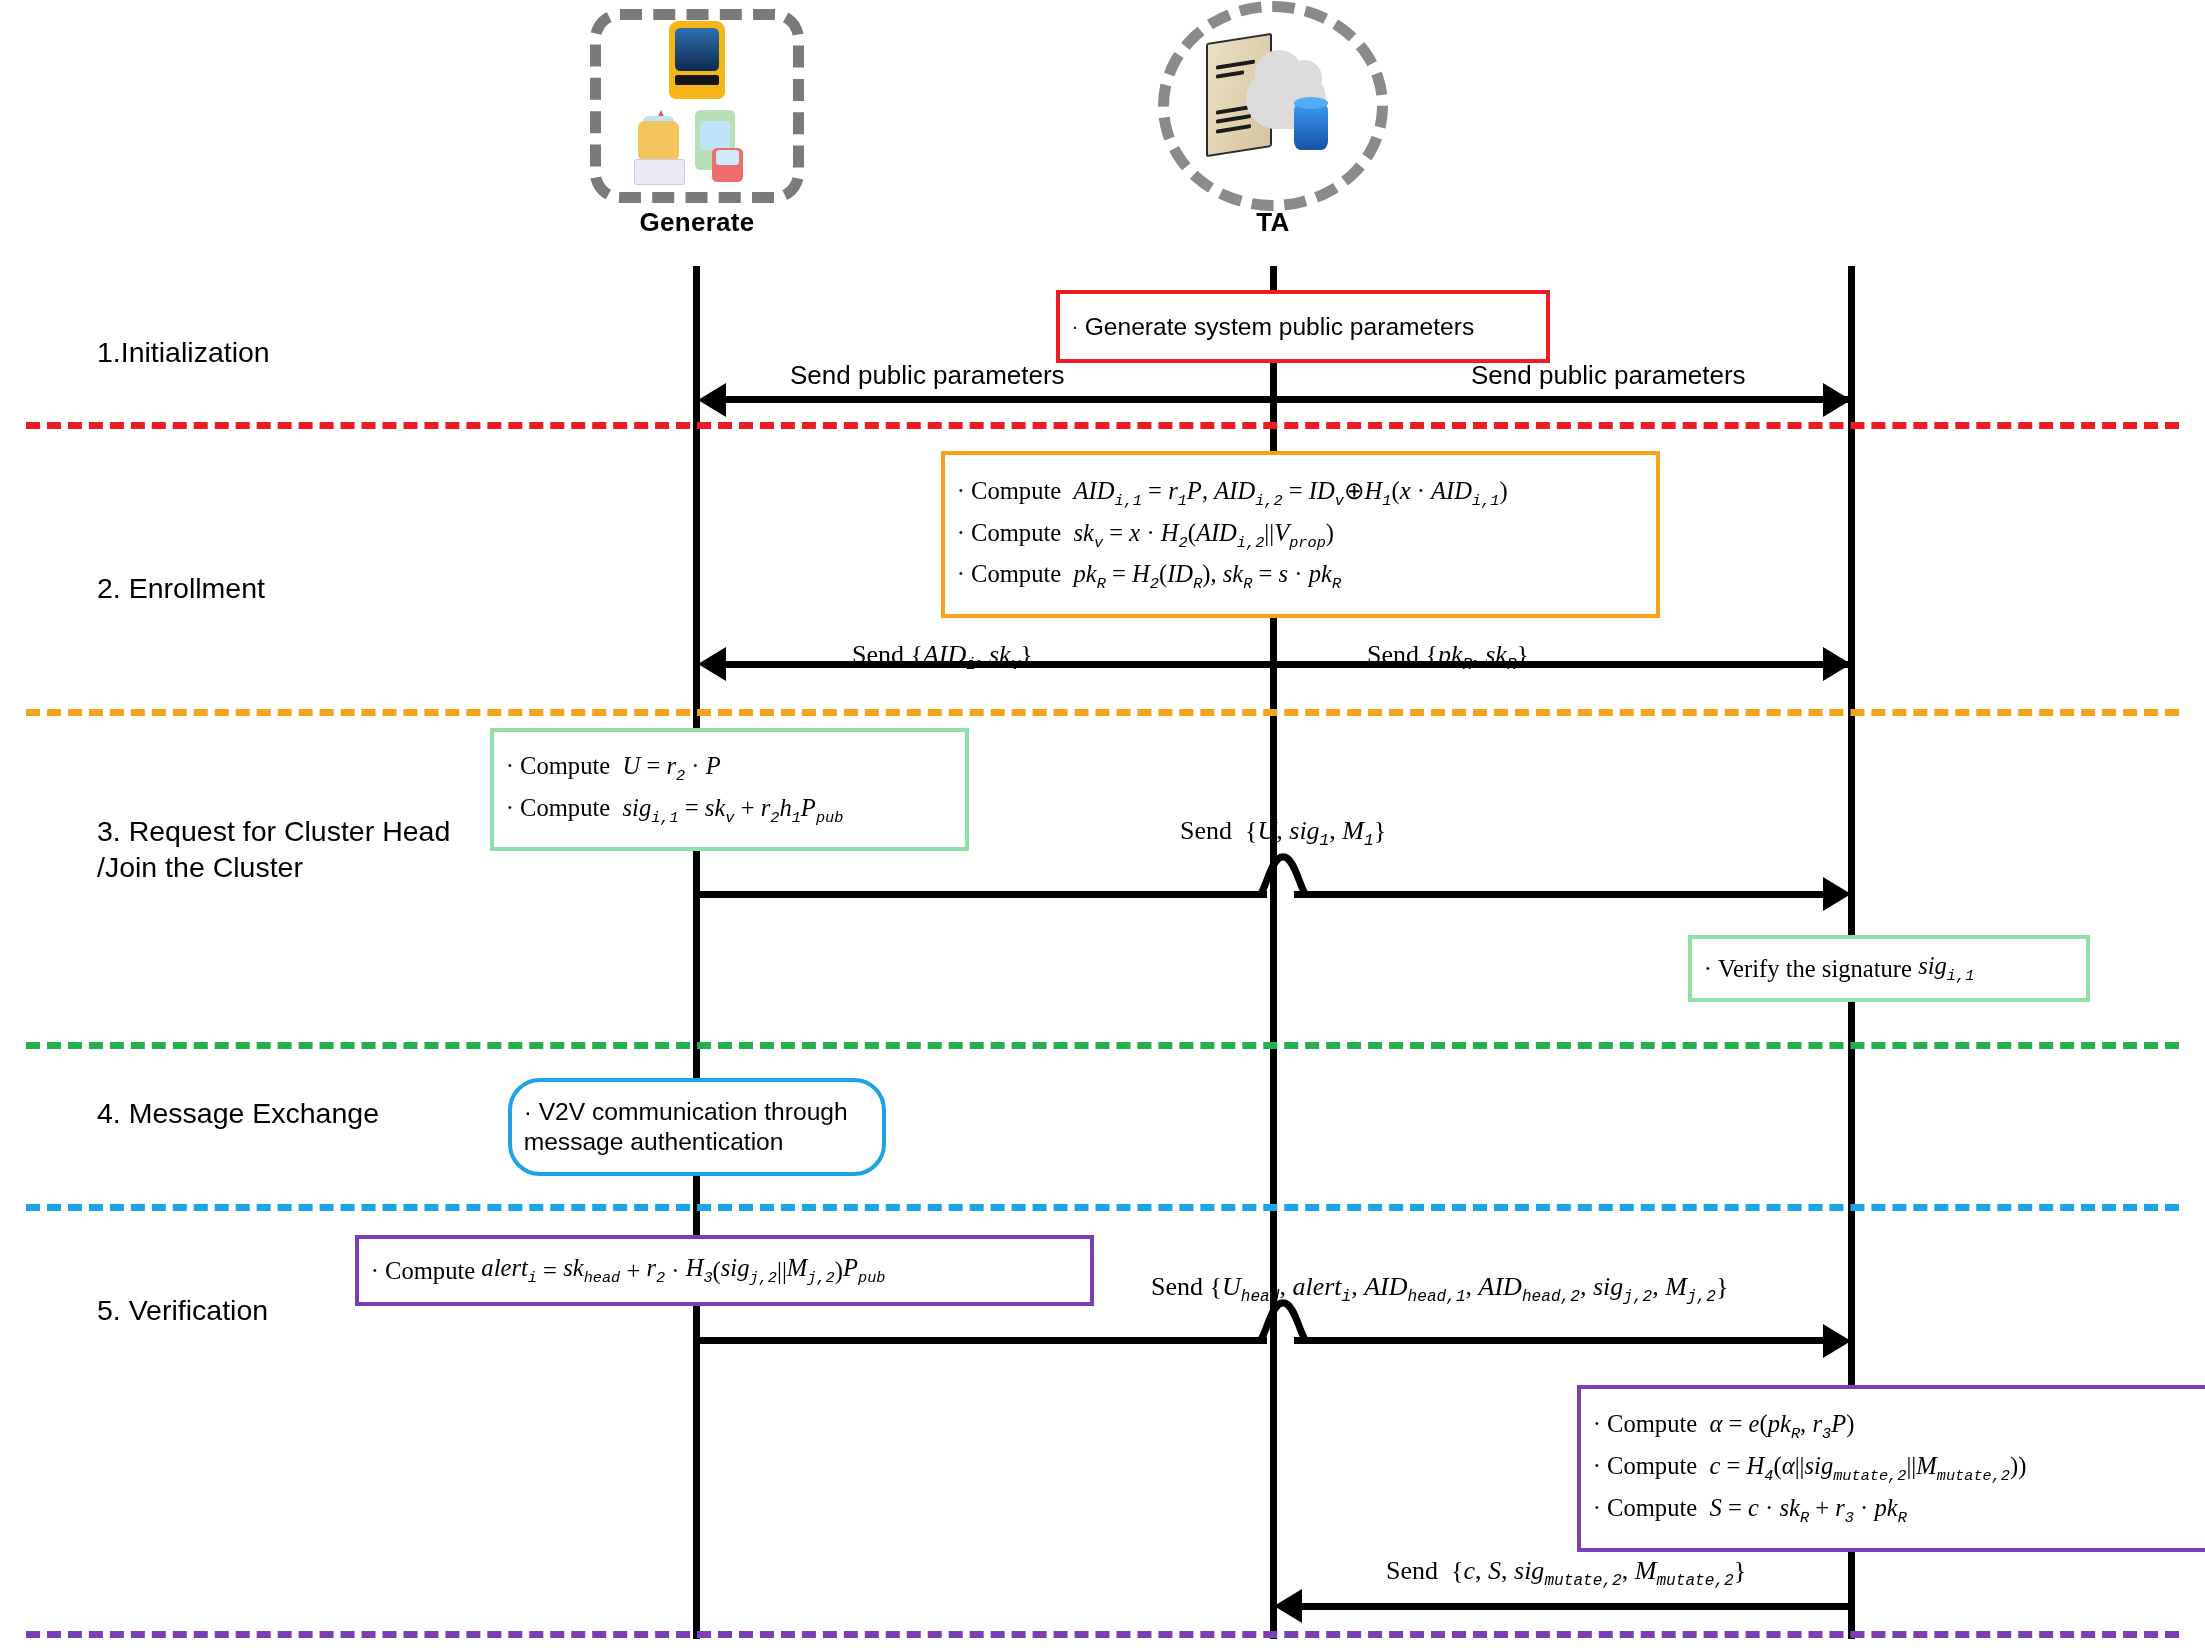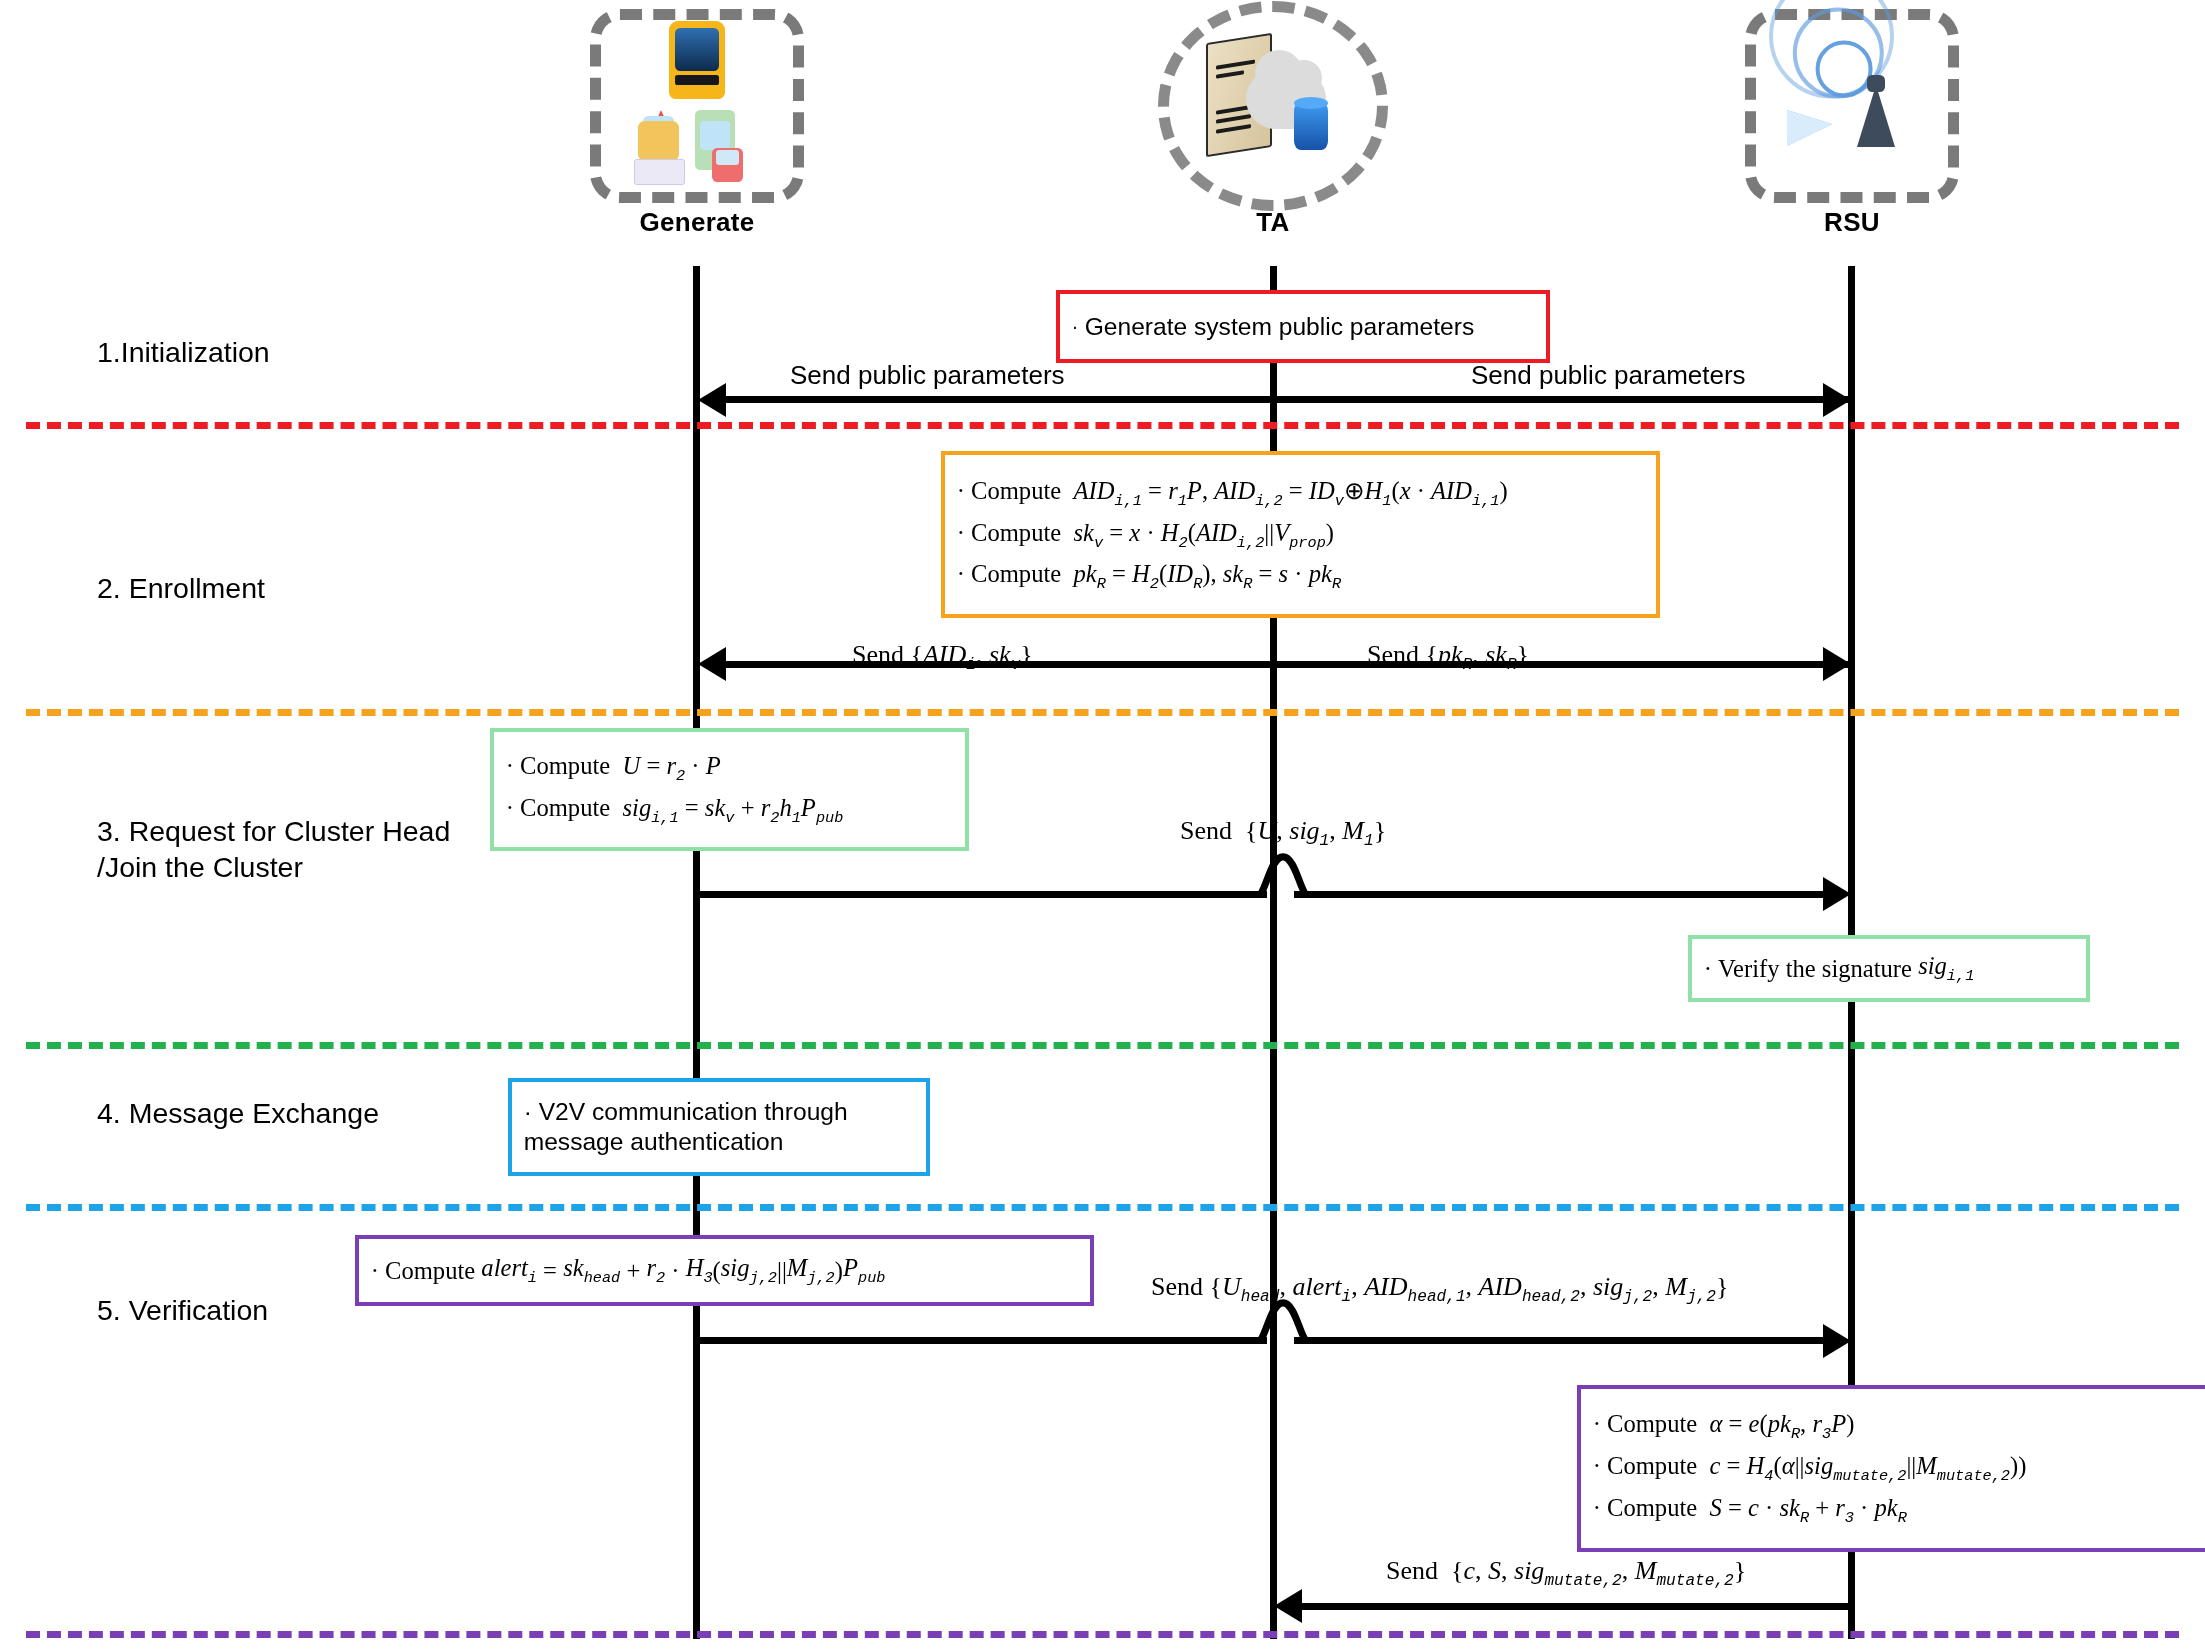--- a/index.html
+++ b/index.html
@@ -118,34 +118,20 @@
           <i style="top:76px;width:35px;"></i>
           <i style="top:86px;width:35px;"></i>
         </div>
         <div class="cloud"></div>
         <div class="db"></div>
       </div>
     </div>
     <div class="name">TA</div>
   </div>
 
-  <div class="actor" style="left:1745px;top:9px;">
-    <div class="framebox">
-      <div class="bracket"></div>
-      <div class="rsu-art">
-        <div class="ring r1"></div>
-          <div class="ring r2"></div>
-          <div class="ring r3"></div>
-        <div class="masthead"></div>
-          <div class="mast"></div>
-        <div class="plane"></div>
-      </div>
-    </div>
-    <div class="name">RSU</div>
-  </div>
 
   <div class="lifeline" style="left:693px;top:266px;height:1373px;"></div>
   <div class="lifeline" style="left:1270px;top:266px;height:1373px;"></div>
   <div class="lifeline" style="left:1848px;top:266px;height:1373px;"></div>
 
   <div class="phase" style="left:97px;top:334px;">1.Initialization</div>
   <div class="phase" style="left:97px;top:570px;">2. Enrollment</div>
   <div class="phase" style="left:97px;top:813px;">
     <div>3. Request for Cluster Head</div>
     <div>/Join the Cluster</div>
@@ -260,21 +246,21 @@
       <path d="M4 68 C 18 68, 24 6, 45 6 C 66 6, 72 68, 86 68" fill="none" stroke="#000" stroke-width="11"></path>
     </svg>
   </div>
   <div class="ah ah-right" style="left:1823px;top:877px;"></div>
 
   <div class="note" style="left:1688px;top:935px;width:402px;height:67px;border-color:#90e0a8;">
     <span class="kw">·&nbsp;Verify the signature&nbsp;</span>
       <span class="mi">sig<sub>i,1</sub></span>
   </div>
 
-  <div class="note" style="left:508px;top:1078px;width:422px;height:98px;border-color:#1ca3e8;">
+  <div class="note" style="left:508px;top:1078px;width:378px;height:98px;border-color:#1ca3e8;border-radius:32px;">
     <div class="lines" style="gap:2.6px;">
       <div>· V2V communication through</div>
       <div>message authentication</div>
     </div>
   </div>
 
   <div class="note" style="left:355px;top:1235px;width:739px;height:71px;border-color:#7b3fb5;">
     <span class="kw">·&nbsp;Compute&nbsp;</span>
       <span class="mi">alert<sub>i</sub></span>
       <span class="mr">&nbsp;=&nbsp;</span>

